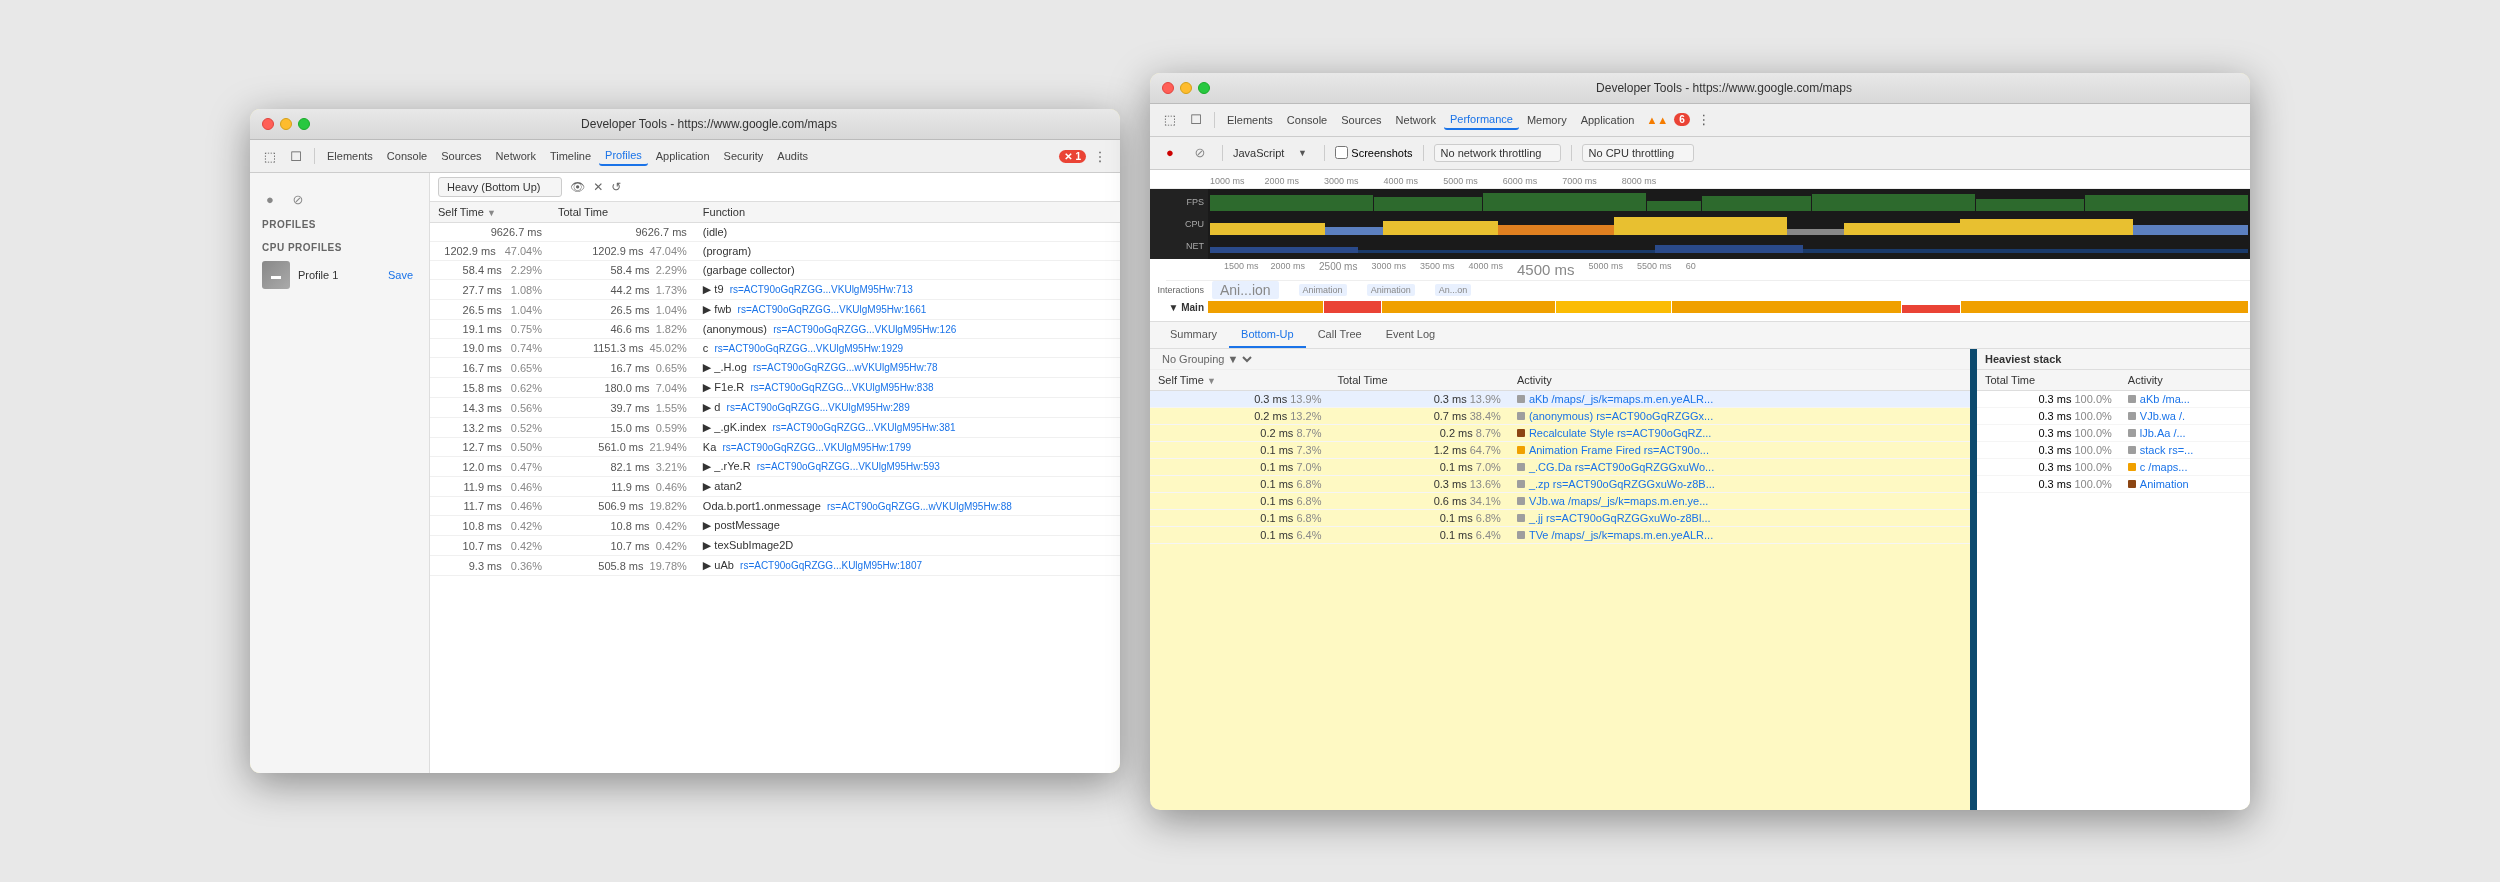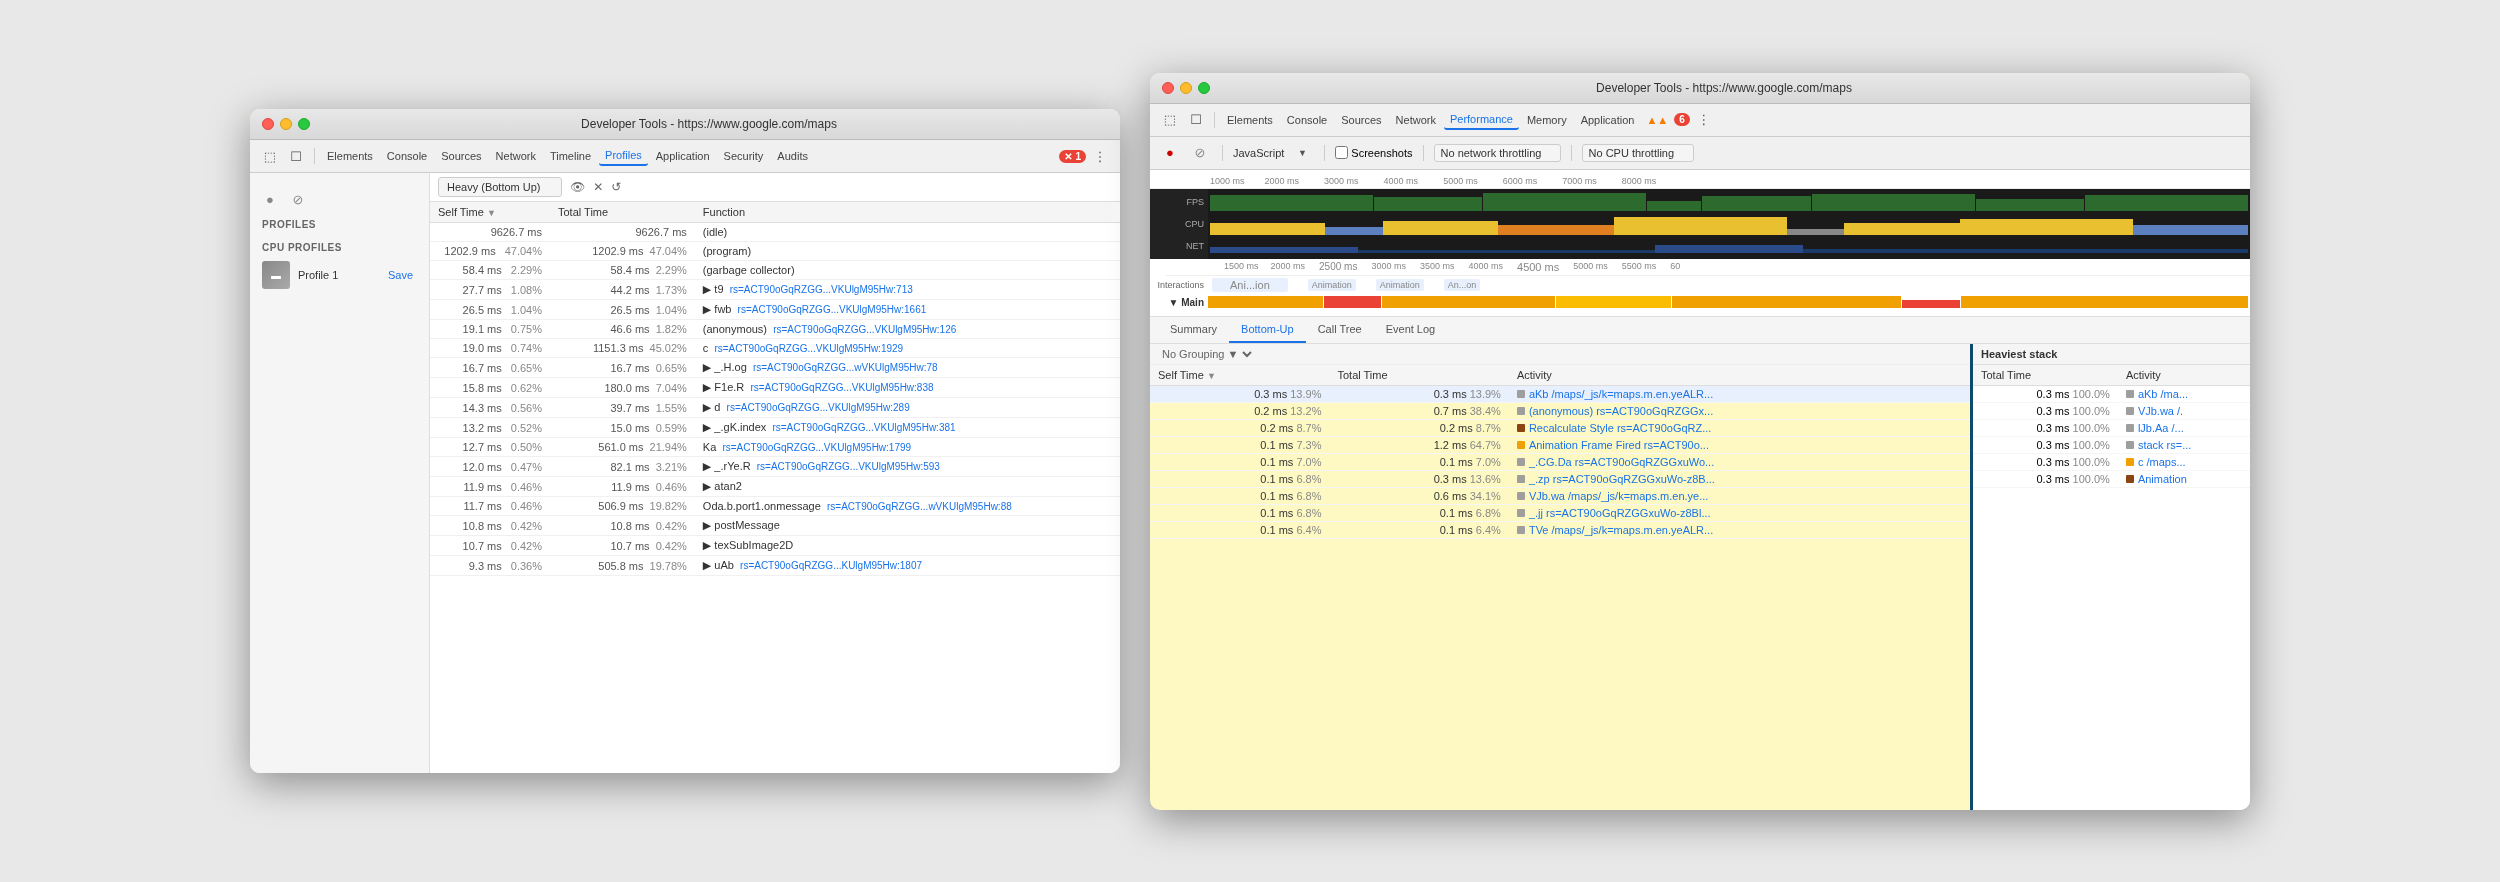--- a/index.html
+++ b/index.html
@@ -300,21 +300,21 @@
       overflow: hidden;
     }
 
     .details-left {
       flex: 1;
       overflow: auto;
     }
 
     .details-right {
       width: 280px;
-      border-left: 3px solid #0c4a6e;
+      border-left: 7px solid #0c4a6e;
       overflow: auto;
       background: #fff;
     }
 
     
     .details-table {
       width: 100%;
     }
     .details-table table {
       width: 100%;
@@ -662,30 +662,30 @@
         </div>
       </div>
 
       <div style="display:flex;padding:2px 58px;background:#fff;border-bottom:1px solid #eee;margin-left:16px;">
         <span style="font-size:9px;color:#888;margin-right:12px;">1500 ms</span>
         <span style="font-size:9px;color:#888;margin-right:14px;">2000 ms</span>
         <span style="font-size:10px;color:#888;margin-right:14px;">2500 ms</span>
         <span style="font-size:9px;color:#888;margin-right:14px;">3000 ms</span>
         <span style="font-size:9px;color:#888;margin-right:14px;">3500 ms</span>
         <span style="font-size:9px;color:#888;margin-right:14px;">4000 ms</span>
-        <span style="font-size:11px;color:#888;margin-right:14px;">4500 ms</span>
+        <span style="font-size:15px;color:#888;margin-right:14px;">4500 ms</span>
         <span style="font-size:9px;color:#888;margin-right:14px;">5000 ms</span>
         <span style="font-size:9px;color:#888;margin-right:14px;">5500 ms</span>
         <span style="font-size:9px;color:#888;">60</span>
       </div>
 
       <div style="display:flex;align-items:center;height:18px;background:#fff;padding:0 2px;">
         <div style="width:56px;font-size:9px;color:#666;text-align:right;padding-right:4px;">Interactions</div>
         <div style="flex:1;display:flex;gap:20px;align-items:center;padding:0 4px;">
-          <span style="font-size:11px;color:#888;background:#e8f0fe;padding:1px 18px;border-radius:2px;">Ani...ion</span>
+          <span style="font-size:14px;color:#888;background:#e8f0fe;padding:1px 8px;border-radius:2px;">Ani...ion</span>
           <span style="font-size:9px;color:#888;background:#e8f0fe;padding:1px 4px;border-radius:2px;">Animation</span>
           <span style="font-size:9px;color:#888;background:#e8f0fe;padding:1px 4px;border-radius:2px;">Animation</span>
           <span style="font-size:9px;color:#888;background:#e8f0fe;padding:1px 4px;border-radius:2px;">An...on</span>
         </div>
       </div>
 
       <div style="display:flex;align-items:center;height:18px;background:#fff;padding:0 2px;">
         <div style="width:56px;font-size:10px;color:#333;font-weight:600;text-align:right;padding-right:4px;">▼ Main</div>
         <div style="flex:1;height:14px;position:relative;background:#fff;">
 

